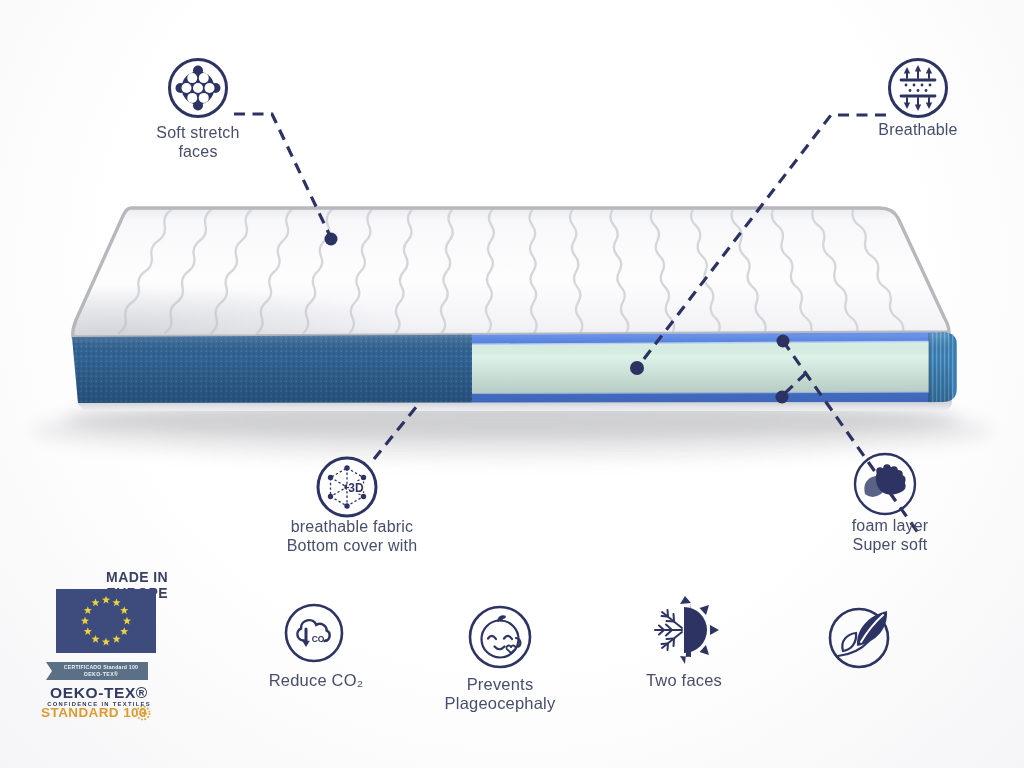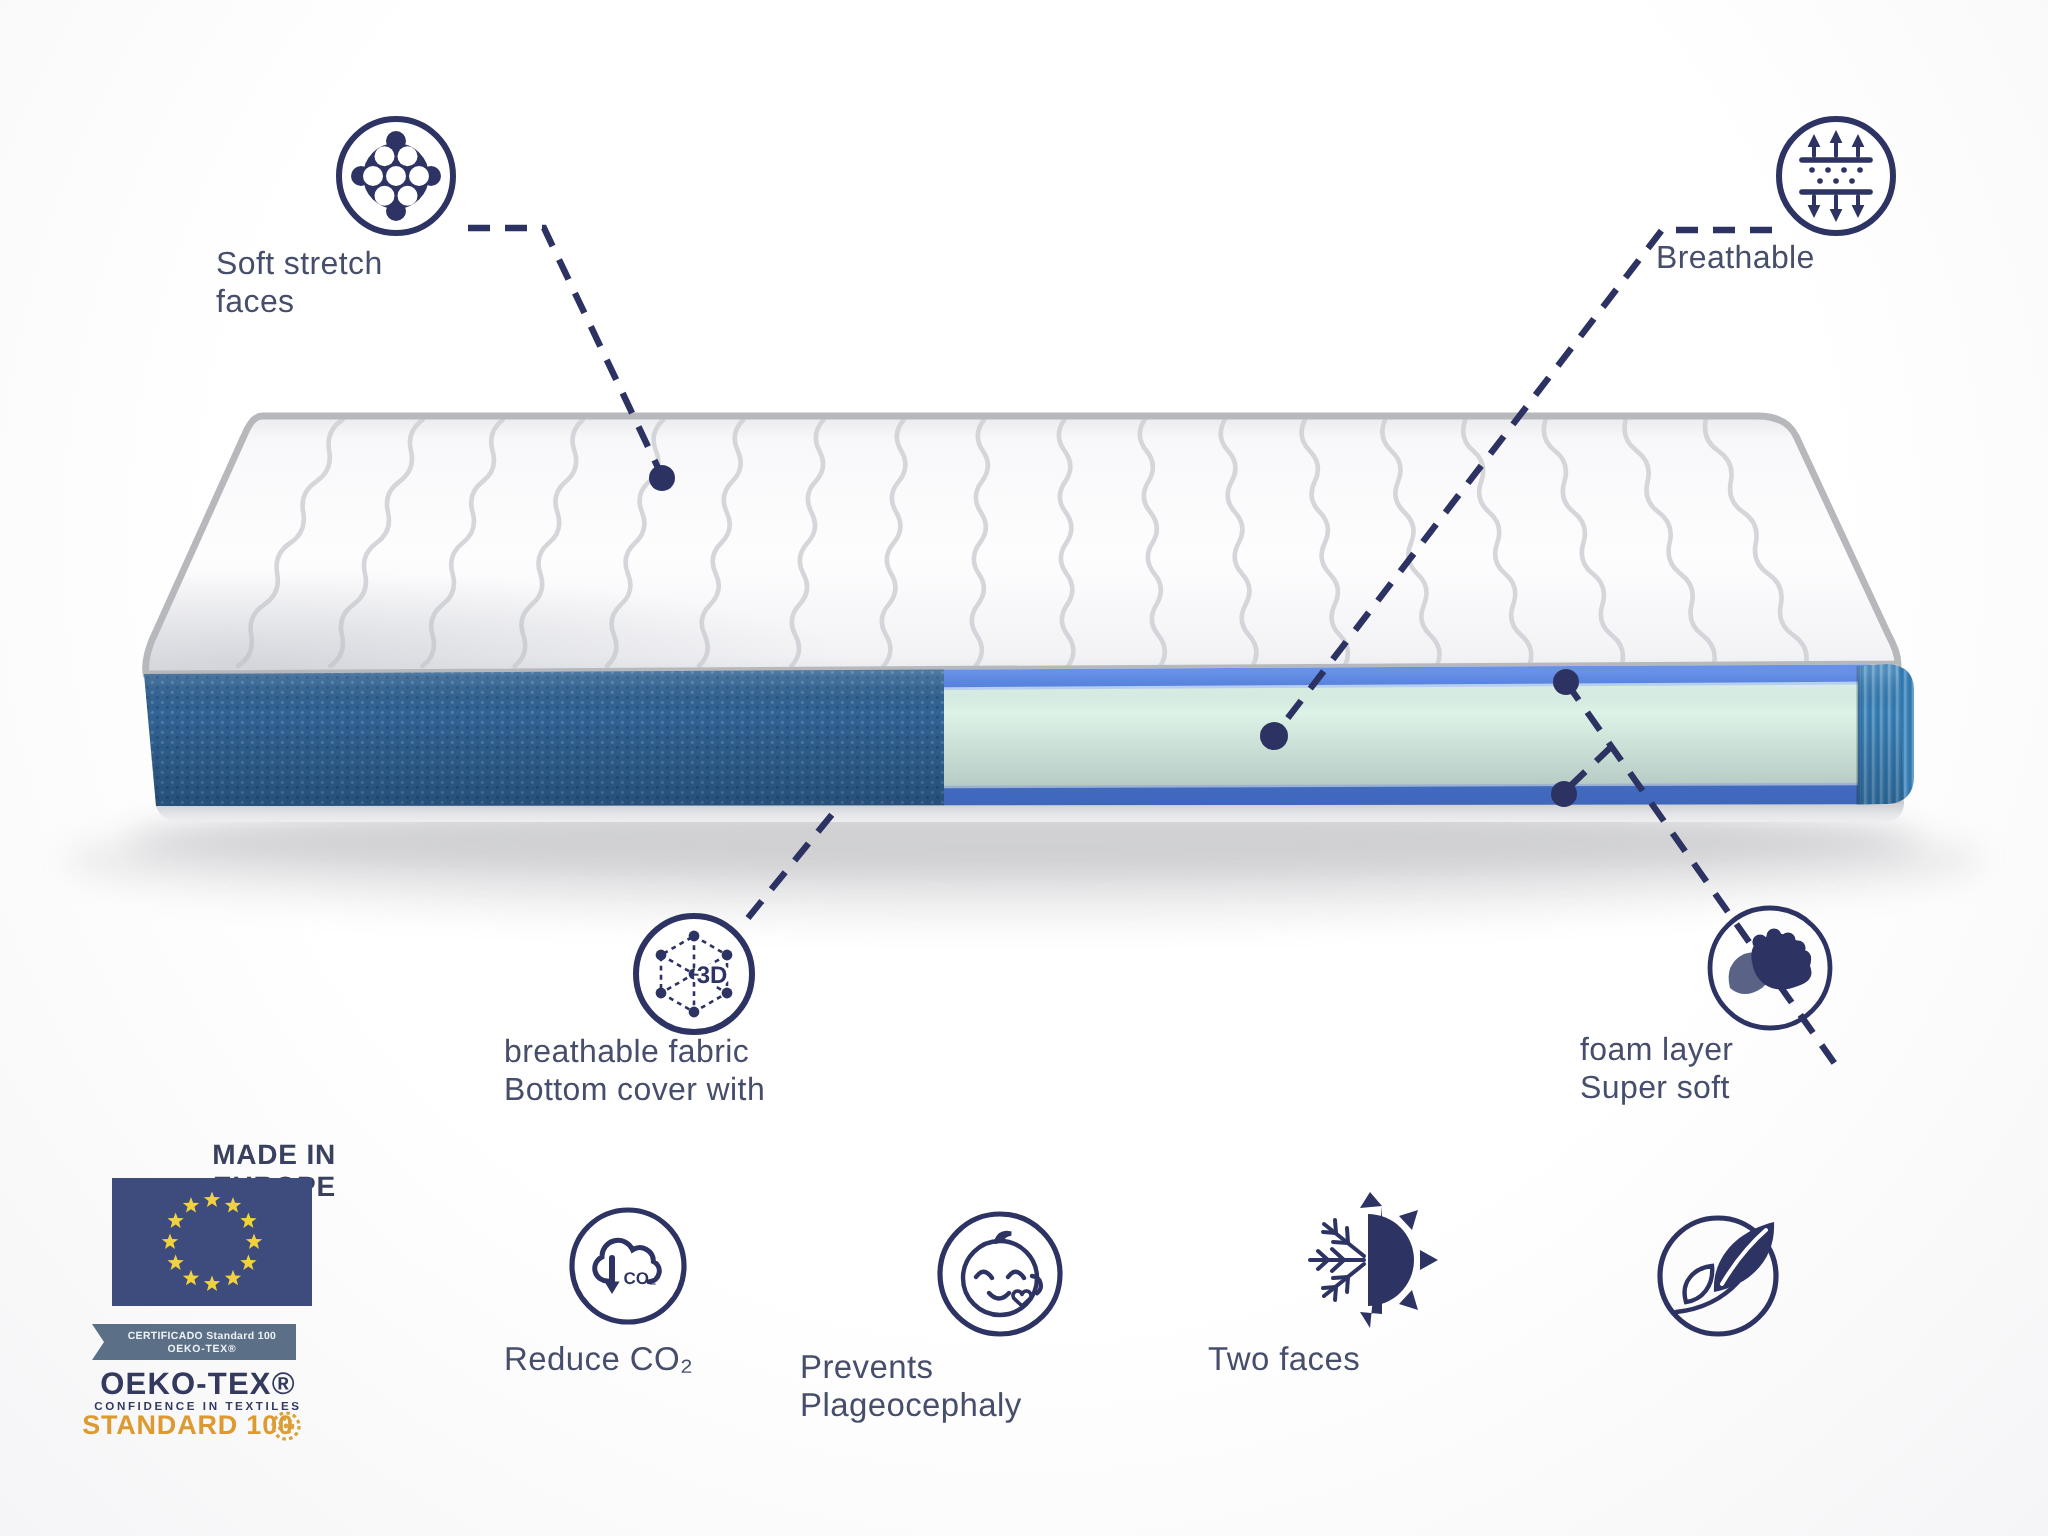--- a/index.html
+++ b/index.html
@@ -5,21 +5,21 @@
   html,body{margin:0;padding:0;background:#fff;}
   .stage{
     position:relative;width:1024px;height:768px;overflow:hidden;
     font-family:"Liberation Sans","DejaVu Sans",sans-serif;
     background:radial-gradient(ellipse at 50% 35%, #ffffff 55%, #f5f5f7 100%);
   }
   .stage svg{display:block}
   #scene{position:absolute;left:0;top:0;}
   #quilt path{stroke:#cfd1d6;stroke-width:2.3;fill:none;opacity:.9;stroke-linecap:round}
   .ico{position:absolute;}
-  .lbl{position:absolute;text-align:left;color:#474e6b;font-size:16px;line-height:19px;letter-spacing:.2px;}
+  .lbl{position:absolute;text-align:center;color:#474e6b;font-size:16px;line-height:19px;letter-spacing:.2px;}
   .lbl span{display:block}
   .feat{font-size:16.5px;line-height:19px;}
   .cert-title{position:absolute;text-align:right;color:#39415f;font-size:14px;font-weight:bold;letter-spacing:.4px;}
   .cert-brand{position:absolute;text-align:center;color:#333a5e;font-size:15.5px;font-weight:bold;letter-spacing:.6px;}
   .cert-tag{position:absolute;text-align:center;color:#333a5e;font-size:5.8px;font-weight:bold;letter-spacing:1.3px;}
   .cert-std{position:absolute;text-align:center;color:#dd9a31;font-size:13.5px;font-weight:bold;letter-spacing:.4px;}
 </style>
 </head>
 <body>
 
@@ -270,21 +270,21 @@
   </div>
   <div class="lbl" style="left:252px;top:517px;width:200px">
     <span>breathable fabric</span>
     <span>Bottom cover with</span>
   </div>
   <div class="lbl" style="left:790px;top:516px;width:200px">
     <span>foam layer</span>
     <span>Super soft</span>
   </div>
 
-  <div class="lbl feat" style="left:252px;top:671px;width:160px">
+  <div class="lbl feat" style="left:236px;top:671px;width:160px">
     <span>Reduce CO₂</span>
   </div>
   <div class="lbl feat" style="left:400px;top:675px;width:200px">
     <span>Prevents</span>
     <span>Plageocephaly</span>
   </div>
   <div class="lbl feat" style="left:604px;top:671px;width:160px">
     <span>Two faces</span>
   </div>
 

